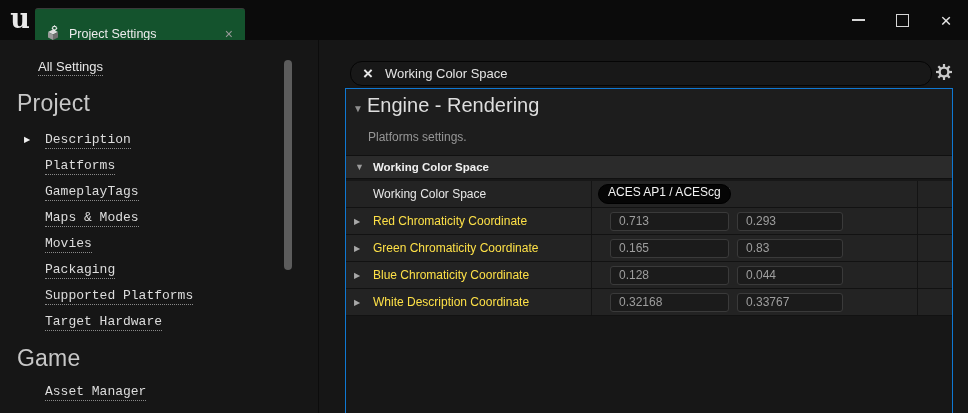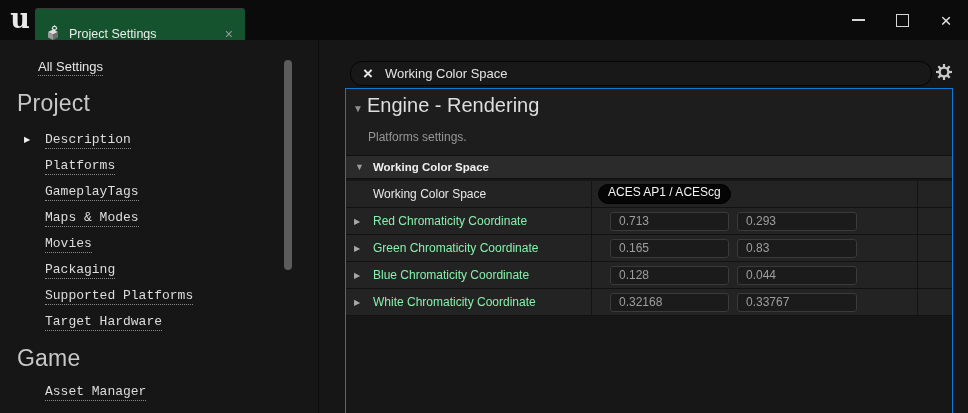--- a/index.html
+++ b/index.html
@@ -55,29 +55,29 @@
   .cat-tri{margin-left:9px;font-size:9px;color:#9c9c9c;}
   .cat-label{margin-left:9px;font-size:11.5px;font-weight:bold;color:#f0f0f0;}
   .rows{position:absolute;left:0;top:92px;width:100%;}
   .trow{height:26px;background:#232323;border-bottom:1px solid #121212;display:flex;}
   .tcell{height:100%;box-sizing:border-box;}
   .label-cell{width:246px;border-right:1px solid #141414;position:relative;display:flex;align-items:center;}
   .value-cell{width:326px;border-right:1px solid #141414;position:relative;display:flex;align-items:center;}
   .end-cell{flex:1;}
   .expander{position:absolute;left:8px;font-size:8px;color:#a8a8a8;}
   .plabel{margin-left:27px;font-size:12px;color:#e8e8e8;white-space:nowrap;}
-  .dim .plabel{color:#86efac;text-align:right;}
+  .dim .plabel{color:#fde047;text-align:right;}
   .combo{position:absolute;left:6px;width:133px;height:20px;background:#050505;border:1px solid #000;
     border-radius:10px;display:flex;align-items:flex-start;box-sizing:border-box;}
   .combo-label{margin-left:9px;font-size:12px;color:#f2f2f2;white-space:nowrap;}
   .combo-chev{margin-left:8px;display:flex;}
   .numfield{position:absolute;width:119px;height:19px;background:#1b1b1b;border:1px solid #3a3a3a;
     border-radius:3px;box-sizing:border-box;color:#9e9e9e;font-size:12px;
     font-family:"Liberation Sans",sans-serif;padding:0 0 0 8px;outline:none;margin-left:12px;}
-  .f1{left:6px;} .f2{left:133px;width:120px;}
+  .f1{left:6px;} .f2{left:133px;width:106px;}
 </style>
 </head>
 <body>
 
 <div class="titlebar">
   <div class="ue-logo">u</div>
   <div class="tab">
     <svg class="tab-icon" viewBox="0 0 16 16">
       <polygon points="8,4.5 13,7 8,9.5 3,7" fill="#dcdcdc"></polygon>
       <polygon points="3,7 8,9.5 8,15 3,12.5" fill="#9a9a9a"></polygon>
@@ -206,21 +206,21 @@
       <div class="tcell value-cell">
         <input class="numfield f1" readonly="" value="0.128" style="">
         <input class="numfield f2" readonly="" value="0.044" style="">
       </div>
       <div class="tcell end-cell"></div>
     </div>
 
     <div class="trow dim">
       <div class="tcell label-cell">
         <span class="expander">▶</span>
-        <span class="plabel">White Chromaticity Coordinate</span>
+        <span class="plabel">White Description Coordinate</span>
       </div>
       <div class="tcell value-cell">
         <input class="numfield f1" readonly="" value="0.32168" style="">
         <input class="numfield f2" readonly="" value="0.33767" style="">
       </div>
       <div class="tcell end-cell"></div>
     </div>
 
   </div>
 </div>

